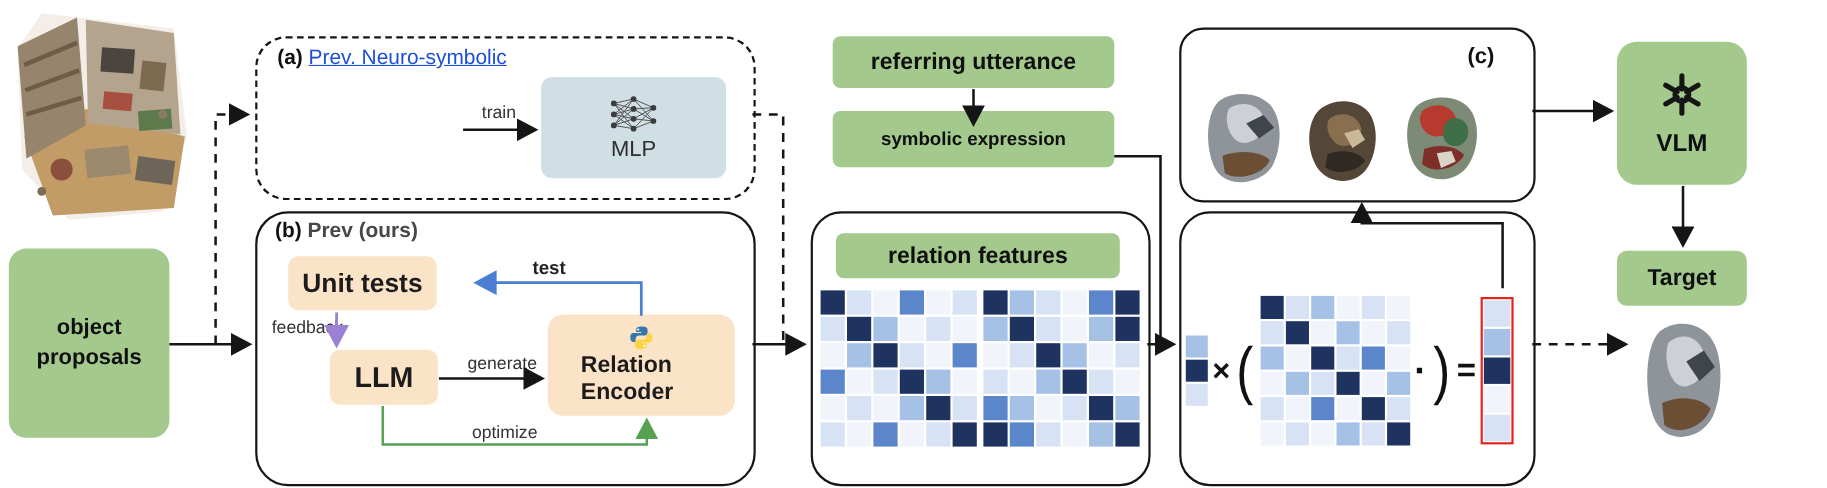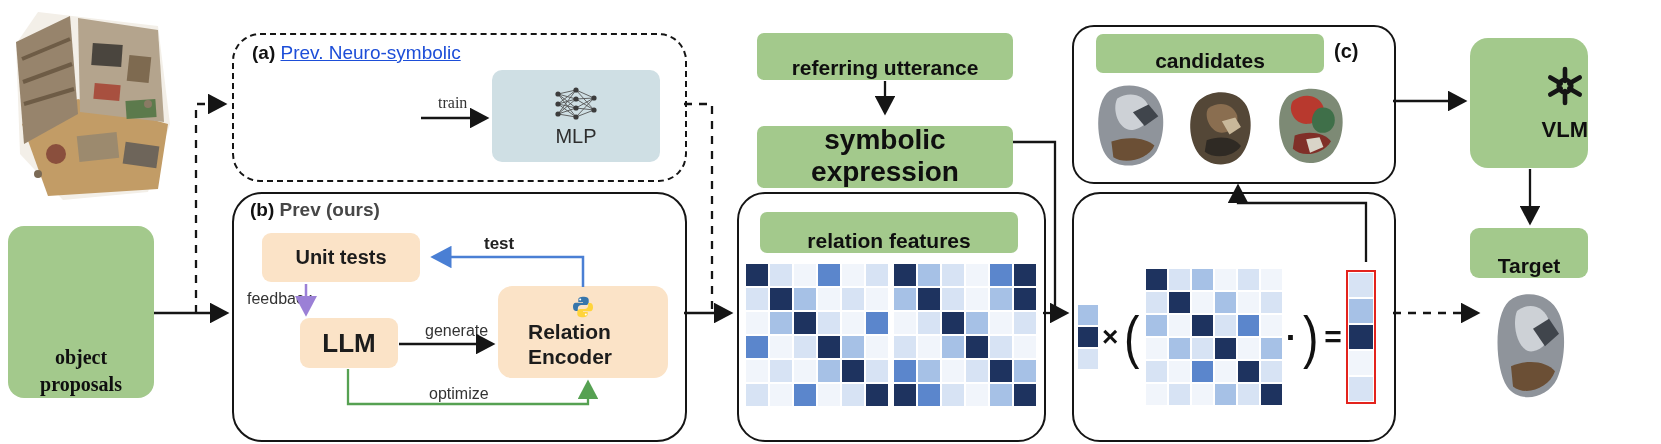--- a/index.html
+++ b/index.html
@@ -1,18 +1,18 @@
 <!DOCTYPE html>
 <html><head>
 <meta charset="utf-8">
 <style>
   html,body{margin:0;padding:0;background:#ffffff;font-family:"Liberation Sans","DejaVu Sans",sans-serif;}
   #canvas{position:relative;width:1661px;height:444px;background:#fff;overflow:hidden;}
   .abs{position:absolute;}
-  .green{background:#a3c98c;border-radius:7px;display:flex;align-items:flex-end;justify-content:center;
+  .green{background:#a3c98c;border-radius:7px;display:flex;align-items:center;justify-content:center;
          font-weight:700;color:#0f0f0f;text-align:center;}
   .panel{position:absolute;background:#fff;border:2.5px solid #151515;}
   .soft{background:#cfdfe4;border-radius:10px;display:flex;align-items:center;justify-content:center;color:#2e2e2e;}
   .peach{background:#fbe3c7;border-radius:9px;display:flex;align-items:center;justify-content:center;color:#1c1c1c;}
   .lbl{position:absolute;color:#333;white-space:nowrap;}
   .tagb{font-weight:700;color:#111;}
   .paneltitle{font-size:19px;white-space:nowrap;}
   .gray{color:#1d4ed8;text-decoration:underline;}
   .dgray{color:#474747;font-weight:700;}
   .expr{display:flex;align-items:center;gap:4px;}
@@ -44,21 +44,21 @@
       <rect x="118" y="96" width="30" height="18" fill="#5c7a4c" transform="rotate(-4 133 105)"></rect>
       <circle cx="48" cy="150" r="10" fill="#8a4f3d"></circle>
       <rect x="70" y="130" width="40" height="26" fill="#9c8a6e" transform="rotate(-6 90 143)"></rect>
       <rect x="116" y="140" width="34" height="22" fill="#6e655a" transform="rotate(8 133 151)"></rect>
       <circle cx="30" cy="170" r="4" fill="#7b6a55"></circle>
       <circle cx="140" cy="100" r="4" fill="#8a7a64"></circle>
     </svg>
   </div>
 
   <div class="abs green z2" style="left:8px;top:226px;width:146px;height:172px;border-radius:16px;font-size:20px;line-height:1.35;">
-    <span style="width:100px;font-family:Liberation Serif, serif;">object proposals</span>
+    <span style="width:100px;">object proposals</span>
   </div>
 
   <div class="panel" style="left:232px;top:33px;width:451px;height:145px;border-style:dashed;border-width:2px;border-radius:28px;"></div>
   <div class="abs paneltitle z2" style="left:252px;top:42px;">
     <span class="tagb">(a)</span>
     <span class="gray">Prev. Neuro-symbolic</span>
   </div>
   <div class="abs soft z2" style="left:492px;top:70px;width:168px;height:92px;flex-direction:column;gap:2px;font-size:20px;">
     <svg width="52" height="38" viewBox="0 0 52 38">
       <g stroke="#555" stroke-width="0.9">
@@ -90,28 +90,28 @@
         <circle cx="26" cy="5" r="2.6"></circle>
           <circle cx="26" cy="14" r="2.6"></circle>
           <circle cx="26" cy="23" r="2.6"></circle>
           <circle cx="26" cy="32" r="2.6"></circle>
         <circle cx="44" cy="13" r="2.6"></circle>
           <circle cx="44" cy="25" r="2.6"></circle>
       </g>
     </svg>
     <span>MLP</span>
   </div>
-  <div class="lbl" style="left:438px;top:94px;font-size:16px;font-family:Liberation Serif, serif;">train</div>
+  <div class="lbl" style="left:438px;top:94px;font-size:16px;">train</div>
 
   <div class="panel" style="left:232px;top:192px;width:451px;height:246px;border-radius:30px;"></div>
   <div class="abs paneltitle z2" style="left:250px;top:199px;">
     <span class="tagb">(b)</span>
     <span class="dgray">Prev (ours)</span>
   </div>
-  <div class="abs peach z2" style="left:262px;top:233px;width:158px;height:49px;font-size:20px;font-weight:600;">
+  <div class="abs peach z2" style="left:262px;top:233px;width:135px;height:49px;font-size:24px;font-weight:600;">
     <span>Unit tests</span>
   </div>
   <div class="abs peach z2" style="left:300px;top:318px;width:98px;height:50px;font-size:26px;font-weight:600;">
     <span>LLM</span>
   </div>
   <div class="abs peach z2" style="left:498px;top:286px;width:170px;height:92px;border-radius:14px;flex-direction:column;gap:1px;font-size:21px;font-weight:600;">
     <svg width="24" height="24" viewBox="0 0 24 24">
       <path fill="#3776ab" d="M11.9 1.8c-2.6 0-4.6.9-4.6 2.9v2.2H12v.8H4.8C2.7 7.7 2 9.6 2 11.8s.8 4.1 2.9 4.1h1.9v-2.4c0-1.9 1.6-3.4 3.5-3.4h4.6c1.5 0 2.8-1.3 2.8-2.9V4.7c0-1.9-2.1-2.9-4.6-2.9h-1.2z"></path>
       <path fill="#ffd43b" d="M12.1 22.2c2.6 0 4.6-.9 4.6-2.9v-2.2H12v-.8h7.2c2.1 0 2.8-1.9 2.8-4.1s-.8-4.1-2.9-4.1h-1.9v2.4c0 1.9-1.6 3.4-3.5 3.4H9.1c-1.5 0-2.8 1.3-2.8 2.9v2.5c0 1.9 2.1 2.9 4.6 2.9h1.2z"></path>
       <circle cx="9.2" cy="4.6" r="1" fill="#fff"></circle>
@@ -120,21 +120,21 @@
     <span style="width:110px;line-height:1.15;">Relation Encoder</span>
   </div>
   <div class="lbl" style="left:484px;top:234px;font-size:17px;font-weight:600;color:#222;">test</div>
   <div class="lbl" style="left:247px;top:290px;font-size:16px;">feedback</div>
   <div class="lbl" style="left:425px;top:322px;font-size:16px;">generate</div>
   <div class="lbl" style="left:429px;top:385px;font-size:16px;">optimize</div>
 
   <div class="abs green z2" style="left:757px;top:33px;width:256px;height:47px;font-size:21px;">
     <span>referring utterance</span>
   </div>
-  <div class="abs green z2" style="left:757px;top:126px;width:256px;height:62px;font-size:28px;">
+  <div class="abs green z2" style="left:757px;top:101px;width:256px;height:51px;font-size:17px;">
     <span>symbolic expression</span>
   </div>
 
   <div class="panel" style="left:737px;top:192px;width:305px;height:246px;border-radius:28px;"></div>
   <div class="abs green z2" style="left:760px;top:212px;width:258px;height:41px;font-size:21px;">
     <span>relation features</span>
   </div>
   <div class="abs z2" style="left:746px;top:264px;display:flex;gap:6px;">
     <div style="display: grid; grid-template-columns: repeat(6, 22px); grid-auto-rows: 22px; gap: 2px;">
         <div style="background: rgb(30, 51, 95);"></div>
@@ -269,23 +269,20 @@
           <div style="background: rgb(215, 227, 244);"></div>
           <div style="background: rgb(166, 193, 230);"></div>
           <div style="background: rgb(30, 51, 95);"></div>
           <div style="background: rgb(241, 245, 251);"></div>
           <div style="background: rgb(215, 227, 244);"></div>
         </div>
     </div>
   </div>
 
   <div class="panel" style="left:1072px;top:25px;width:320px;height:155px;border-radius:22px;"></div>
-  <div class="abs green z2" style="left:1096px;top:34px;width:228px;height:39px;font-size:21px;">
-    <span>candidates</span>
-  </div>
   <div class="abs tagb z2" style="left:1334px;top:40px;font-size:20px;">(c)</div>
   <div class="abs z2" style="left:1086px;top:78px;width:86px;height:94px;">
     <svg width="86" height="94" viewBox="0 0 88 94">
       <path d="M24,12 C40,2 66,6 74,22 C82,36 80,60 72,74 C62,90 34,94 22,80 C10,66 8,24 24,12Z" fill="#8f949b"></path>
       <path d="M32,20 C44,12 60,16 64,28 C68,40 60,50 48,52 C34,54 26,32 32,20Z" fill="#cdd1d6"></path>
       <path d="M26,64 C42,58 62,60 70,68 C64,82 40,88 28,80Z" fill="#6b4f35"></path>
       <path d="M48,34 l16,-8 10,12 -14,10z" fill="#40454c"></path>
     </svg>
   </div>
   <div class="abs z2" style="left:1180px;top:82px;width:80px;height:90px;">

